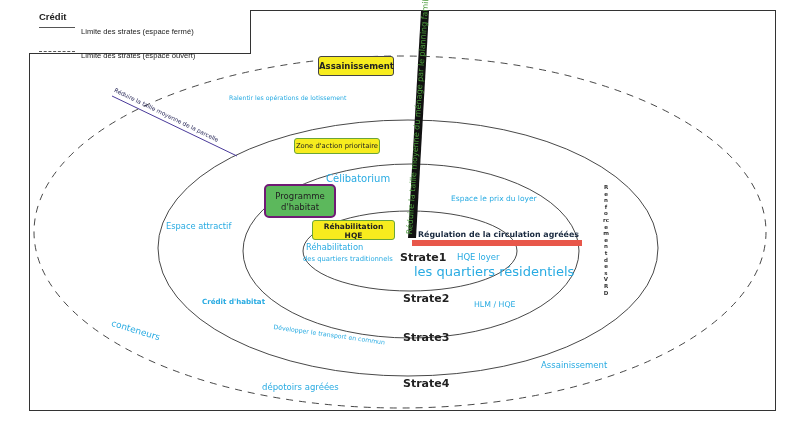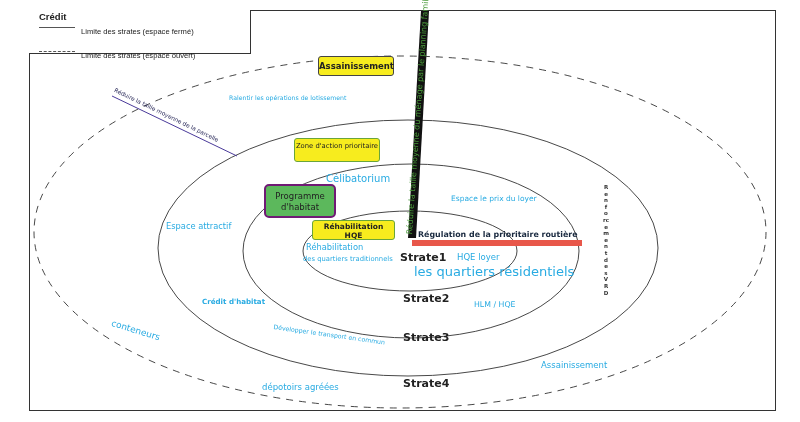--- a/index.html
+++ b/index.html
@@ -54,21 +54,21 @@
       <span class="legend-line solid"></span>
       <span>Limite des strates (espace fermé)</span>
     </div>
     <div class="legend-row r2">
       <span class="legend-line dashed"></span>
       <span>Limite des strates (espace ouvert)</span>
     </div>
   </div>
 
   <div class="box yellow" style="left:318px;top:56px;width:76px;height:20px;border-color:#444;font-size:8.5px;font-weight:bold;line-height:18px;">Assainissement</div>
-  <div class="box yellow" style="left:294px;top:138px;width:86px;height:24px;font-size:6.8px;line-height:15px;">Zone d'action prioritaire</div>
+  <div class="box yellow" style="left:294px;top:138px;width:86px;height:16px;font-size:6.8px;line-height:15px;">Zone d'action prioritaire</div>
   <div class="box green" style="left:264px;top:184px;width:72px;height:34px;font-size:8.5px;line-height:11px;padding-top:5px;">
     <div>Programme</div>
     <div>d'habitat</div>
   </div>
   <div class="box yellow" style="left:312px;top:220px;width:83px;height:20px;font-size:7.5px;line-height:9px;padding-top:1px;font-weight:bold;">
     <div>Réhabilitation</div>
     <div>HQE</div>
   </div>
 
   <div class="lbl blue" style="left:229px;top:94px;font-size:6.2px;">Ralentir les opérations de lotissement</div>
@@ -79,21 +79,21 @@
   <div class="lbl blue" style="left:303px;top:255px;font-size:6.8px;">des quartiers traditionnels</div>
   <div class="lbl blue" style="left:457px;top:252px;font-size:8.5px;">HQE loyer</div>
   <div class="lbl blue" style="left:414px;top:264px;font-size:13px;">les quartiers résidentiels</div>
   <div class="lbl blue" style="left:202px;top:297px;font-size:7.1px;font-weight:bold;">Crédit d'habitat</div>
   <div class="lbl blue" style="left:474px;top:300px;font-size:7.8px;">HLM / HQE</div>
   <div class="lbl blue" style="left:274px;top:323px;font-size:6.2px;transform:rotate(8deg);transform-origin:left top;">Développer le transport en commun</div>
   <div class="lbl blue" style="left:113px;top:318px;font-size:9px;transform:rotate(17deg);transform-origin:left top;">conteneurs</div>
   <div class="lbl blue" style="left:541px;top:360px;font-size:8.5px;">Assainissement</div>
   <div class="lbl blue" style="left:262px;top:382px;font-size:8.5px;">dépotoirs agréées</div>
 
-  <div class="lbl" style="left:418px;top:230px;font-size:7.9px;font-weight:bold;color:#1a2a40;">Régulation de la prioritaire routière</div>
+  <div class="lbl" style="left:418px;top:230px;font-size:7.9px;font-weight:bold;color:#1a2a40;">Régulation de la circulation agréées</div>
 
   <div class="lbl" style="left:405px;top:234px;font-size:8px;color:#4a9a3a;transform:rotate(-86deg);transform-origin:left top;">Réduire la taille moyenne du ménage par le planning familial</div>
 
   <div class="lbl" style="left:116px;top:87px;font-size:5.8px;color:#2a2a5a;transform:rotate(26deg);transform-origin:left top;">Réduire la taille moyenne de la parcelle</div>
 
   <div class="lbl" style="left:603px;top:184px;width:6px;font-size:5.5px;font-weight:bold;color:#333;white-space:normal;word-break:break-all;line-height:6.6px;text-align:center;">Renforcement des VRD</div>
 
   <div class="strate" style="left:400px;top:251px;">Strate1</div>
   <div class="strate" style="left:403px;top:292px;">Strate2</div>
   <div class="strate" style="left:403px;top:331px;">Strate3</div>

